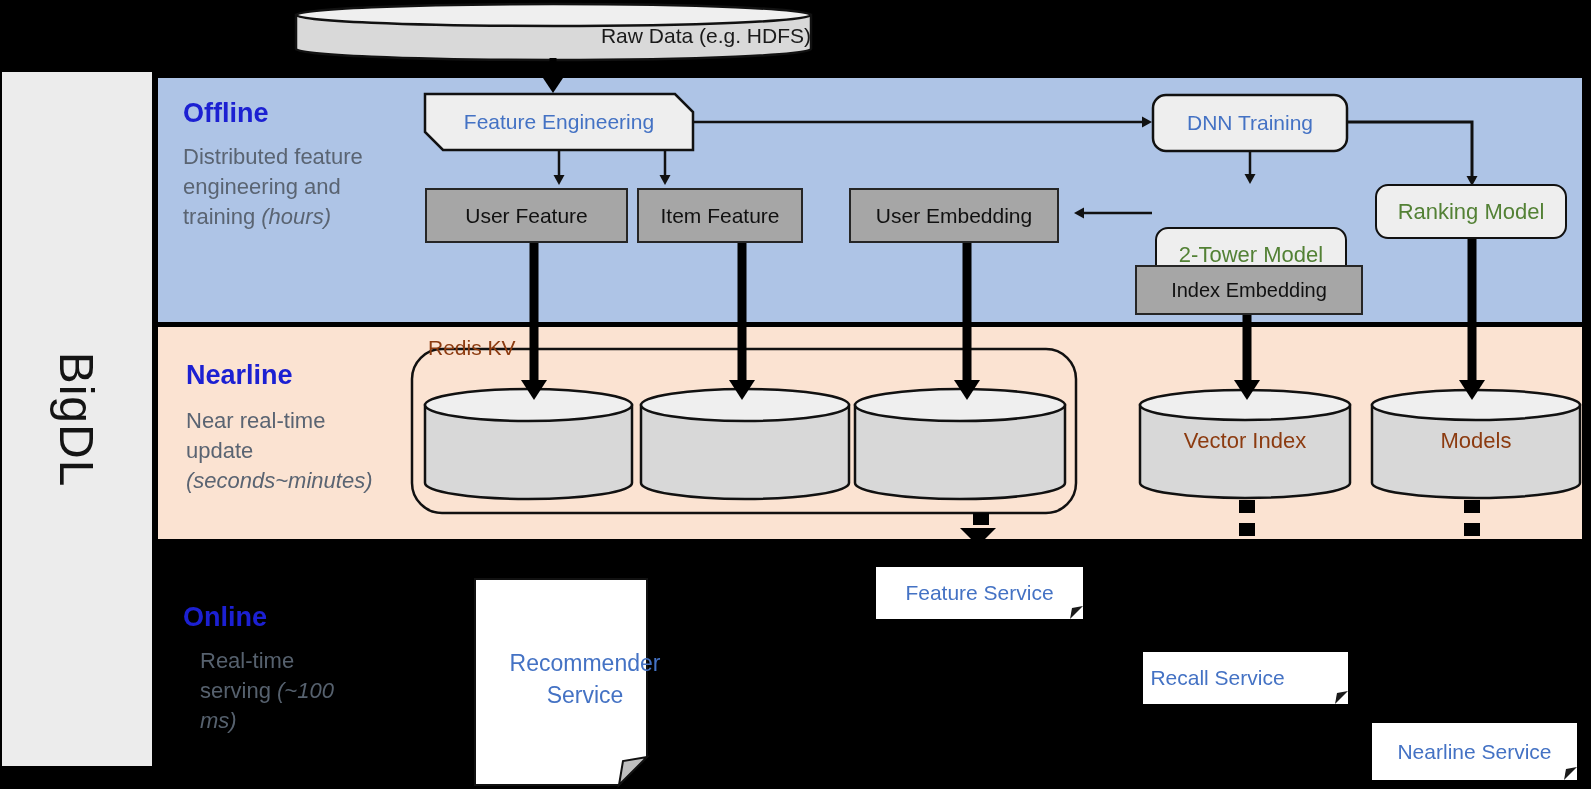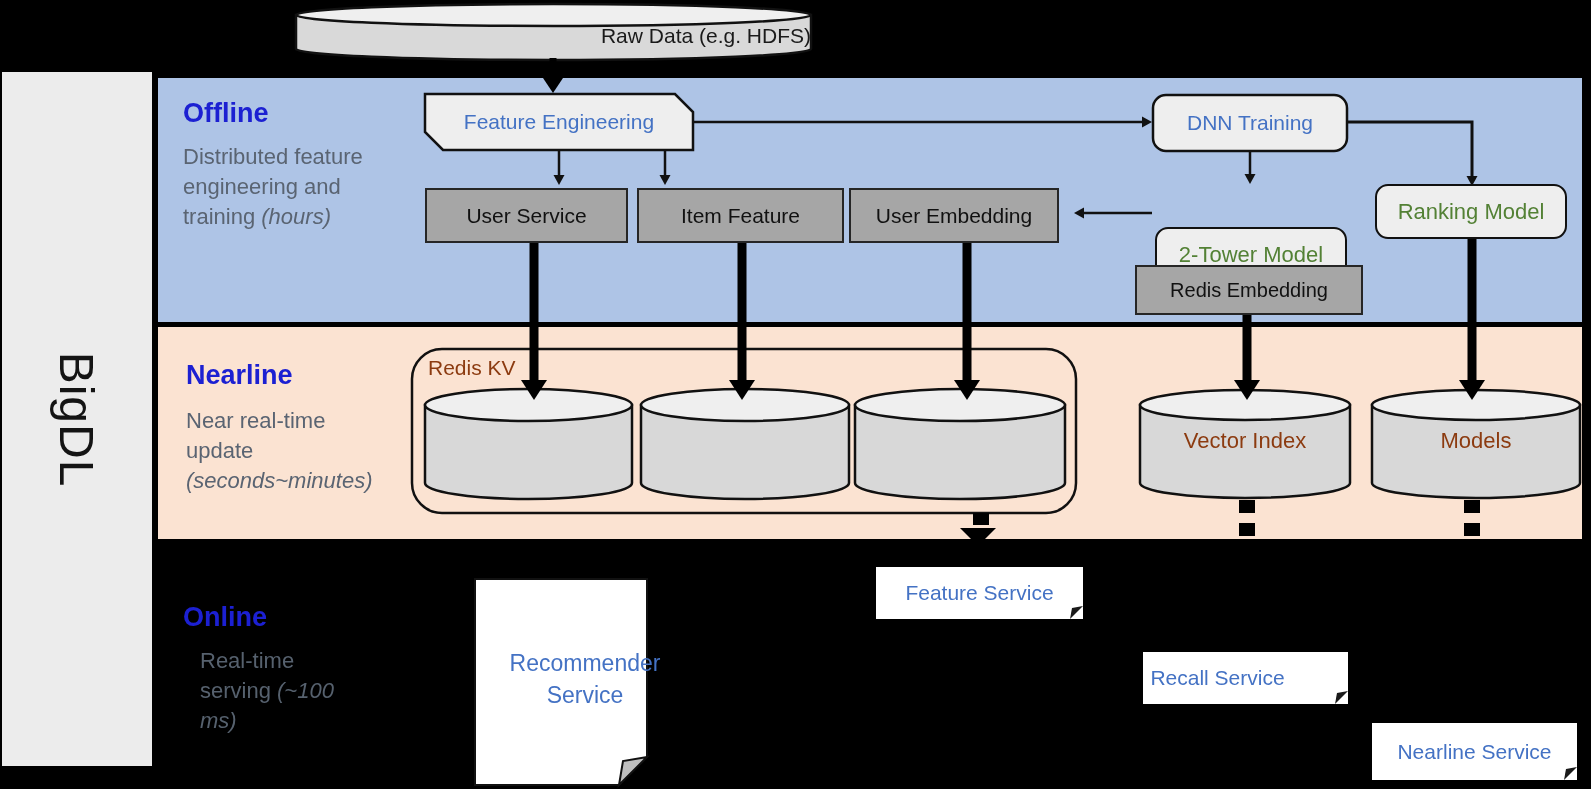--- a/index.html
+++ b/index.html
@@ -143,35 +143,35 @@
   <div class="abs cyl-label" style="left:296px;top:24px;width:515px;">Raw Data (e.g. HDFS)</div>
 
   <div class="abs sec-title" style="left:183px;top:98px;">Offline</div>
   <div class="abs sec-desc" style="left:183px;top:142px;width:190px;">
     <span>Distributed feature engineering and training </span><i>(hours)</i>
   </div>
 
   <div class="abs node shape-label" style="left:425px;top:94px;width:268px;height:56px;">Feature Engineering</div>
   <div class="abs node shape-label" style="left:1153px;top:95px;width:194px;height:56px;">DNN Training</div>
 
-  <div class="abs node graybox" style="left:425px;top:188px;width:203px;height:55px;">User Service</div>
-  <div class="abs node graybox" style="left:637px;top:188px;width:207px;height:55px;">Item Feature</div>
+  <div class="abs node graybox" style="left:425px;top:188px;width:203px;height:55px;">User Feature</div>
+  <div class="abs node graybox" style="left:637px;top:188px;width:166px;height:55px;">Item Feature</div>
   <div class="abs node graybox" style="left:849px;top:188px;width:210px;height:55px;">User Embedding</div>
 
   <div class="abs node modelbox" style="left:1155px;top:183px;width:192px;height:55px;margin-top:44px;">2-Tower Model</div>
   <div class="abs node modelbox" style="left:1375px;top:184px;width:192px;height:55px;">Ranking Model</div>
 
-  <div class="abs node graybox" style="left:1135px;top:265px;width:228px;height:50px;font-size:20px;">Redis Embedding</div>
+  <div class="abs node graybox" style="left:1135px;top:265px;width:228px;height:50px;font-size:20px;">Index Embedding</div>
 
   <div class="abs sec-title" style="left:186px;top:360px;">Nearline</div>
   <div class="abs sec-desc" style="left:186px;top:406px;width:200px;">
     <span>Near real-time update </span><i>(seconds~minutes)</i>
   </div>
 
-  <div class="abs redis-label" style="left:428px;top:356px;">Redis KV</div>
+  <div class="abs redis-label" style="left:428px;top:336px;">Redis KV</div>
   <div class="abs store-label" style="left:1372px;top:428px;width:208px;">Models</div>
   <div class="abs store-label" style="left:1140px;top:428px;width:210px;">Vector Index</div>
 
   <div class="abs sec-title" style="left:183px;top:602px;">Online</div>
   <div class="abs sec-desc online-desc" style="left:200px;top:646px;width:155px;">
     <span>Real-time serving </span><i>(~100 ms)</i>
   </div>
 
   <div class="abs node doc-label" style="left:475px;top:579px;width:172px;height:200px;padding-left:48px;">Recommender Service</div>
   <div class="abs node svc-label" style="left:876px;top:567px;width:207px;height:52px;">Feature Service</div>

